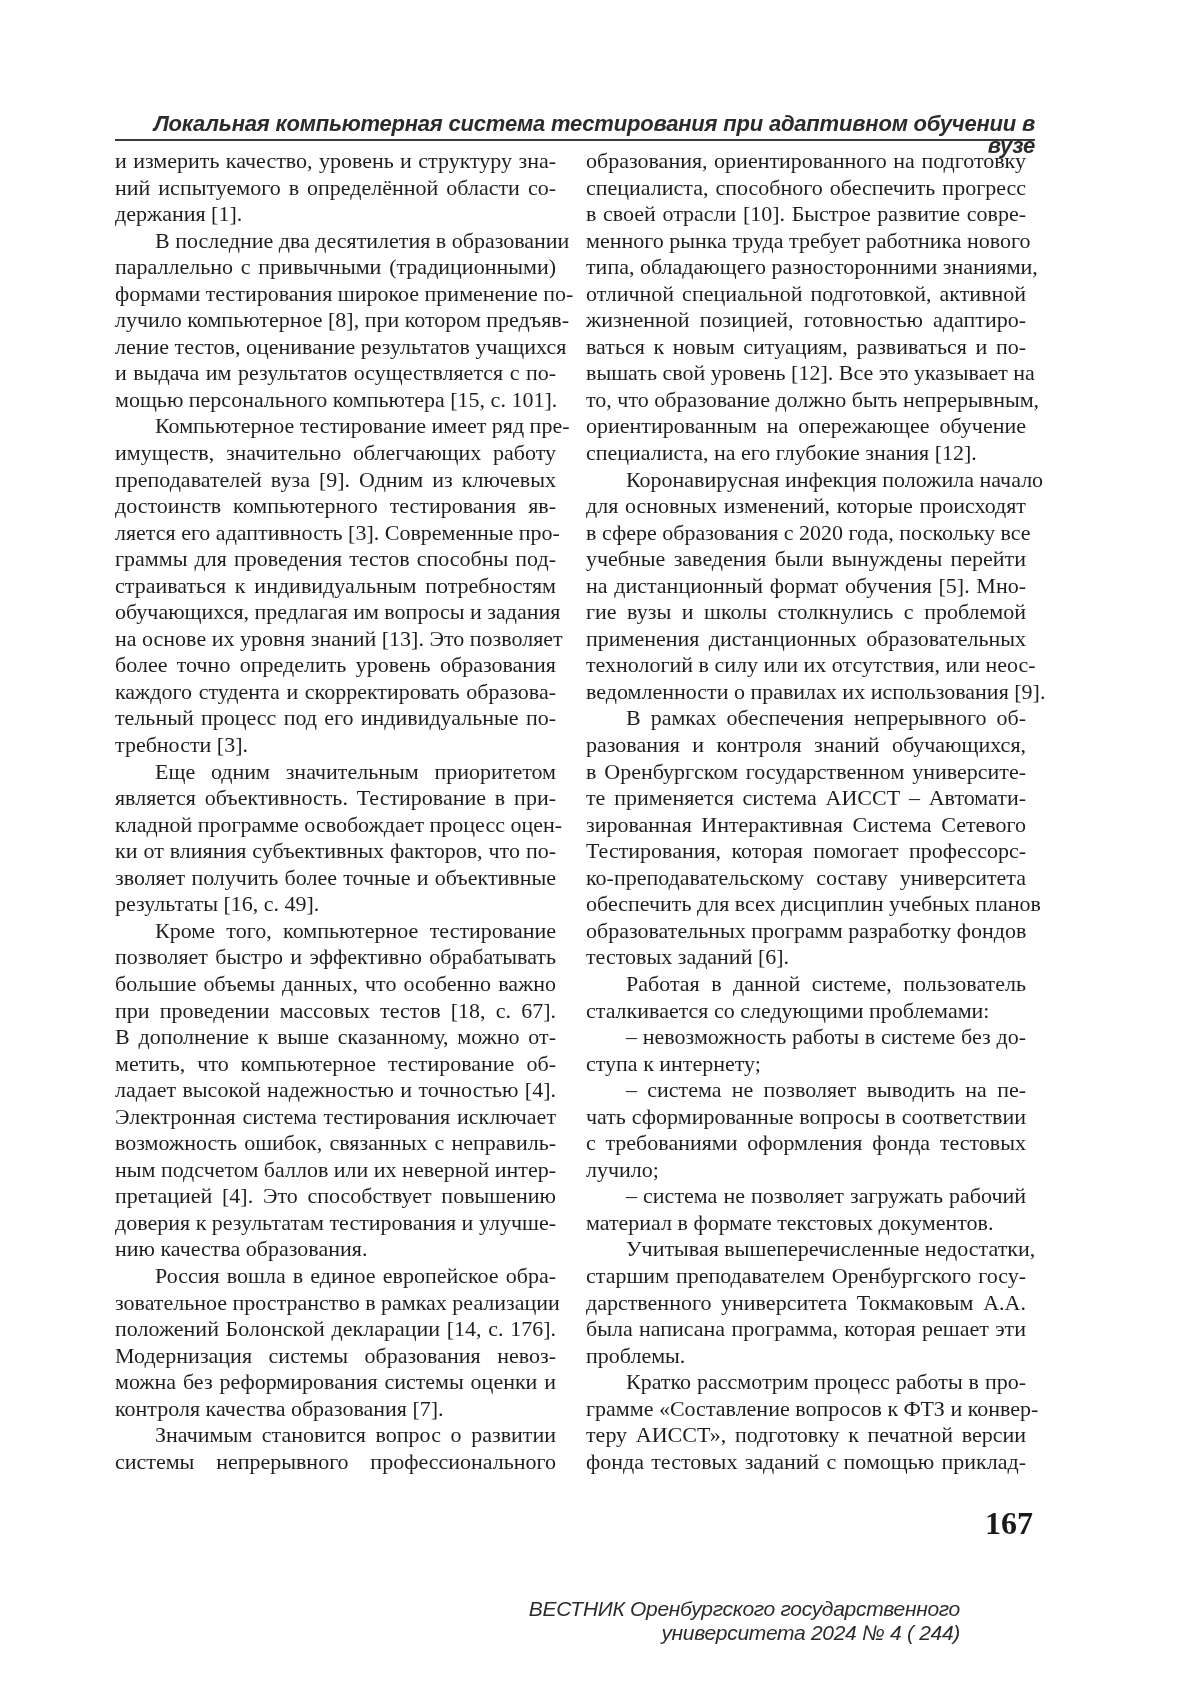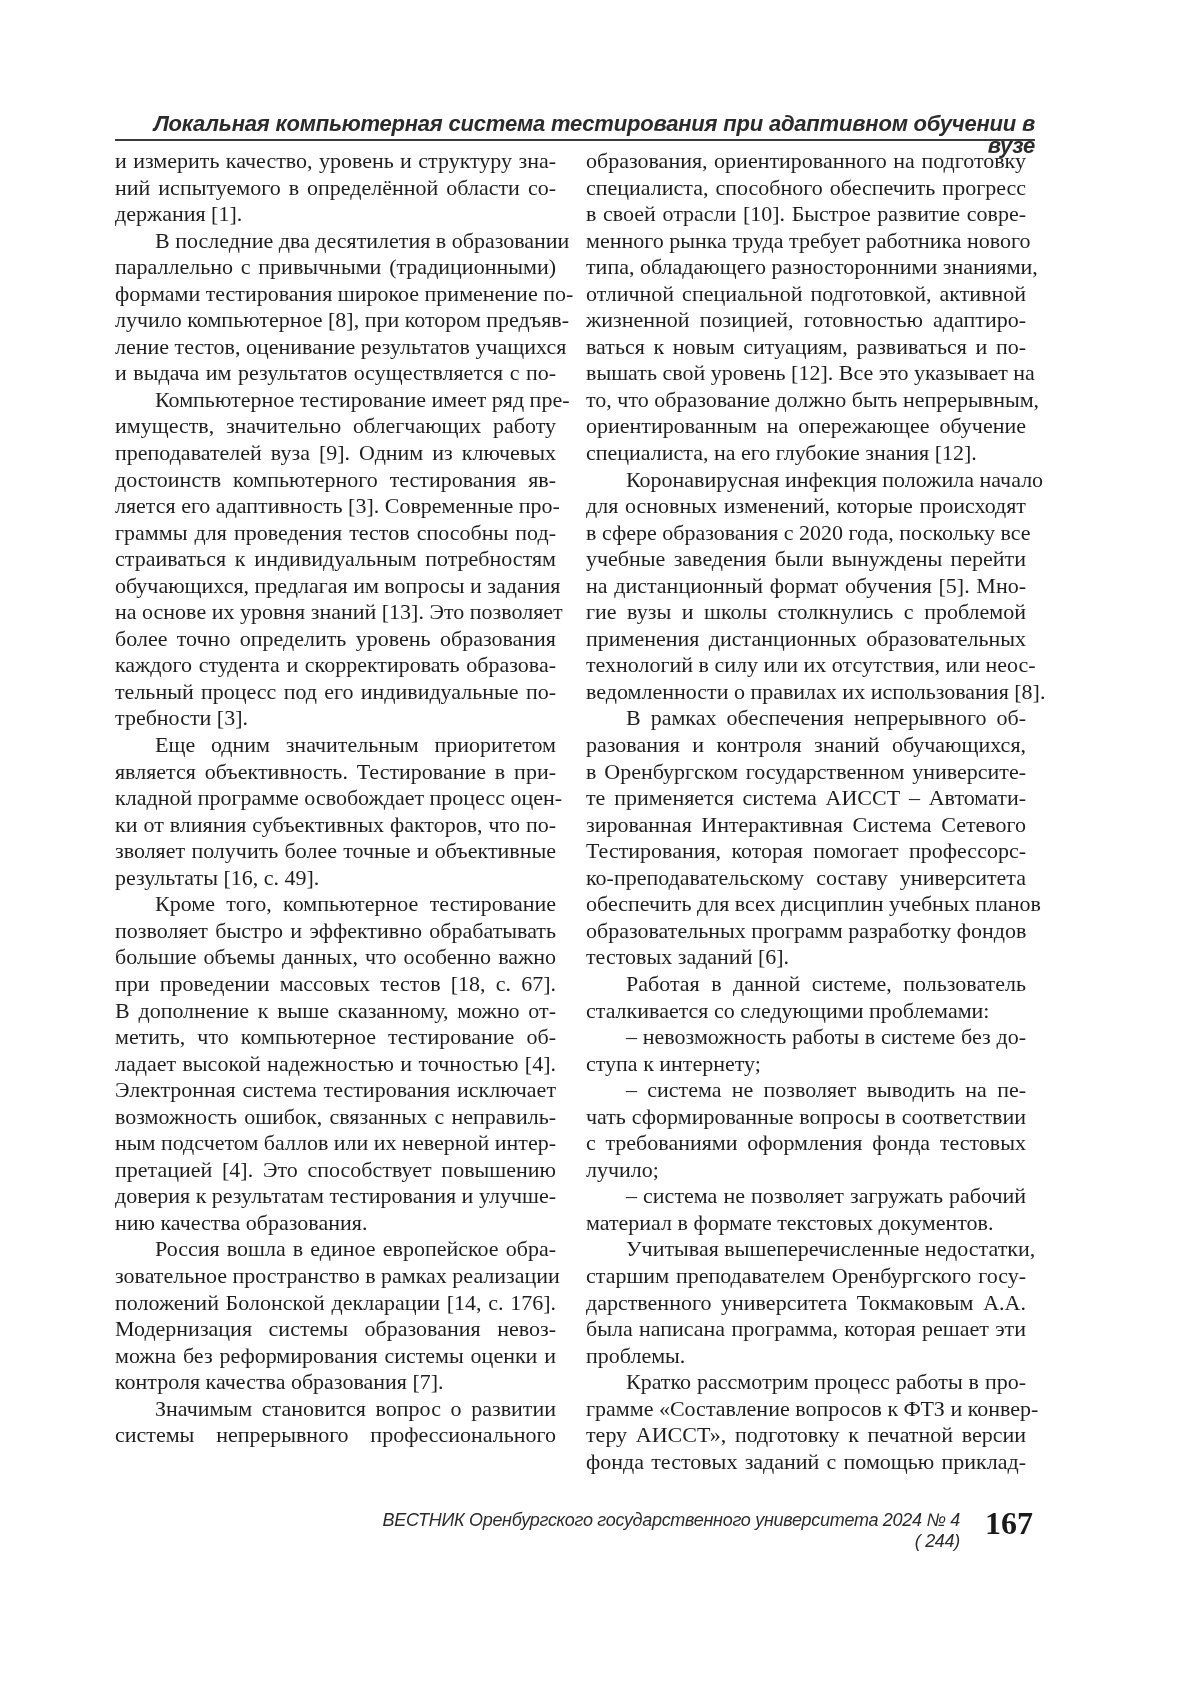--- a/index.html
+++ b/index.html
@@ -24,24 +24,24 @@
   }
   .col-left { left: 115px; width: 441px; }
   .col-right { left: 586px; width: 440px; }
   .ln {
     display: block; white-space: nowrap; text-align: justify;
     text-align-last: justify; height: 26.55px; overflow: visible;
   }
   .ln.end { text-align-last: left; }
   .ln.indent { padding-left: 40px; }
   .footer-journal {
-    position: absolute; left: 380px; top: 1510px; width: 580px;
+    position: absolute; left: 380px; top: 1597px; width: 580px;
     text-align: right;
     font-family: "Liberation Sans", sans-serif; font-style: italic;
-    font-size: 18px; color: #2b2b2b; letter-spacing: -0.3px;
+    font-size: 21px; color: #2b2b2b; letter-spacing: -0.3px;
   }
   .page-number {
     position: absolute; left: 985px; top: 1505px; width: 60px;
     font-family: "Liberation Serif", serif; font-weight: bold;
     font-size: 32px; color: #1a1a1a;
   }
 </style>
 </head>
 <body>
 
@@ -51,20 +51,21 @@
 <div class="column col-left" id="col-left">
     <span class="ln">и измерить качество, уровень и структуру зна-</span>
     <span class="ln">ний испытуемого в определённой области со-</span>
     <span class="ln end">держания [1].</span>
     <span class="ln indent">В последние два десятилетия в образовании</span>
     <span class="ln">параллельно с привычными (традиционными)</span>
     <span class="ln">формами тестирования широкое применение по-</span>
     <span class="ln">лучило компьютерное [8], при котором предъяв-</span>
     <span class="ln">ление тестов, оценивание результатов учащихся</span>
     <span class="ln">и выдача им результатов осуществляется с по-</span>
+    <span class="ln end">мощью персонального компьютера [15, с. 101].</span>
     <span class="ln indent">Компьютерное тестирование имеет ряд пре-</span>
     <span class="ln">имуществ, значительно облегчающих работу</span>
     <span class="ln">преподавателей вуза [9]. Одним из ключевых</span>
     <span class="ln">достоинств компьютерного тестирования яв-</span>
     <span class="ln">ляется его адаптивность [3]. Современные про-</span>
     <span class="ln">граммы для проведения тестов способны под-</span>
     <span class="ln">страиваться к индивидуальным потребностям</span>
     <span class="ln">обучающихся, предлагая им вопросы и задания</span>
     <span class="ln">на основе их уровня знаний [13]. Это позволяет</span>
     <span class="ln">более точно определить уровень образования</span>
@@ -113,21 +114,21 @@
     <span class="ln">ориентированным на опережающее обучение</span>
     <span class="ln end">специалиста, на его глубокие знания [12].</span>
     <span class="ln indent">Коронавирусная инфекция положила начало</span>
     <span class="ln">для основных изменений, которые происходят</span>
     <span class="ln">в сфере образования с 2020 года, поскольку все</span>
     <span class="ln">учебные заведения были вынуждены перейти</span>
     <span class="ln">на дистанционный формат обучения [5]. Мно-</span>
     <span class="ln">гие вузы и школы столкнулись с проблемой</span>
     <span class="ln">применения дистанционных образовательных</span>
     <span class="ln">технологий в силу или их отсутствия, или неос-</span>
-    <span class="ln end">ведомленности о правилах их использования [8].</span>
+    <span class="ln end">ведомленности о правилах их использования [9].</span>
     <span class="ln indent">В рамках обеспечения непрерывного об-</span>
     <span class="ln">разования и контроля знаний обучающихся,</span>
     <span class="ln">в Оренбургском государственном университе-</span>
     <span class="ln">те применяется система АИССТ – Автомати-</span>
     <span class="ln">зированная Интерактивная Система Сетевого</span>
     <span class="ln">Тестирования, которая помогает профессорс-</span>
     <span class="ln">ко-преподавательскому составу университета</span>
     <span class="ln">обеспечить для всех дисциплин учебных планов</span>
     <span class="ln">образовательных программ разработку фондов</span>
     <span class="ln end">тестовых заданий [6].</span>

